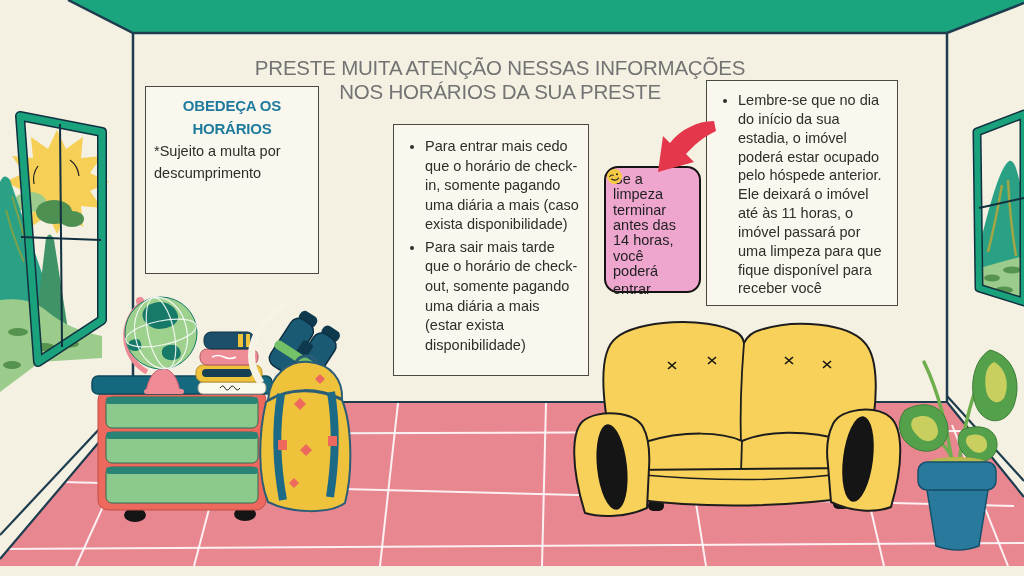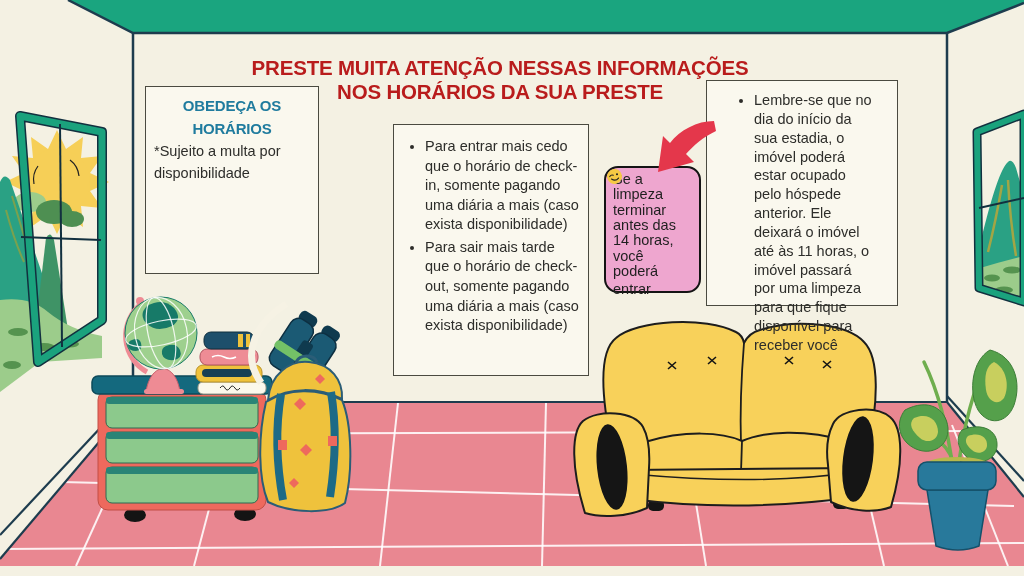--- a/index.html
+++ b/index.html
@@ -6,28 +6,28 @@
   #stage{position:relative;width:1024px;height:576px;overflow:hidden;
          background:#f4f1e3;font-family:"Liberation Sans",sans-serif;}
   #stage svg{position:absolute;left:0;top:0;}
   #scene{z-index:1;}
   #arrow-layer{z-index:30;pointer-events:none;}
   .txtbox{position:absolute;z-index:20;background:#faf8ee;border:1.5px solid #4a4a40;
           color:#2d2d2a;font-size:14.5px;box-sizing:border-box;}
   .txtbox ul{margin:0;padding-left:23px;}
   .txtbox li{margin:0 0 2px 0;}
   #title{position:absolute;z-index:20;left:222px;top:56px;width:556px;text-align:center;
-         color:#b91c1c;font-weight:700;font-size:20.5px;line-height:1.18;letter-spacing:-0.2px;}
+         color:#737373;font-weight:400;font-size:20.5px;line-height:1.18;letter-spacing:-0.2px;}
   #schedule-box{left:145px;top:86px;width:174px;height:188px;padding:6px 8px;line-height:1.5;}
   #schedule-box .heading{color:#1f7b9e;font-weight:900;font-size:15px;text-align:center;
                           letter-spacing:-0.2px;margin:2px 0 1px 0;}
   #schedule-box .footnote{margin-top:1px;}
   #policy-box{left:393px;top:124px;width:196px;height:252px;padding:12px 8px;line-height:1.35;}
   #policy-box li{margin-bottom:3px;}
-  #reminder-box{left:706px;top:80px;width:192px;height:226px;padding:10px 24px;line-height:1.3;}
+  #reminder-box{left:706px;top:80px;width:192px;height:226px;padding:10px 8px;line-height:1.3;}
   #cleaning-bubble{position:absolute;z-index:20;left:604px;top:166px;width:97px;height:127px;
           background:#eea6cf;border:2px solid #141414;border-radius:14px;box-sizing:border-box;
           padding:4px 7px;color:#1f1f1f;font-size:14.5px;line-height:1.06;z-index:20;}
   .emoji{display:inline-block;width:17px;height:17px;vertical-align:-3px;}
 </style>
 </head>
 <body>
 
 <div id="stage">
 
@@ -244,27 +244,27 @@
     </g>
   </svg>
 
   <div id="title">
     <div>PRESTE MUITA ATENÇÃO NESSAS INFORMAÇÕES</div>
     <div>NOS HORÁRIOS DA SUA PRESTE</div>
   </div>
 
   <div id="schedule-box" class="txtbox">
     <div class="heading">OBEDEÇA OS HORÁRIOS</div>
-    <div class="footnote">*Sujeito a multa por disponibilidade</div>
+    <div class="footnote">*Sujeito a multa por descumprimento</div>
   </div>
 
   <div id="policy-box" class="txtbox">
     <ul>
       <li>Para entrar mais cedo que o horário de check-in, somente pagando uma diária a mais (caso exista disponibilidade)</li>
-      <li>Para sair mais tarde que o horário de check-out, somente pagando uma diária a mais (caso exista disponibilidade)</li>
+      <li>Para sair mais tarde que o horário de check-out, somente pagando uma diária a mais (estar exista disponibilidade)</li>
     </ul>
   </div>
 
   <div id="cleaning-bubble">
     <span>Se a limpeza terminar antes das 14 horas, você poderá entrar</span>
     <span class="emoji">
       <svg width="17" height="17" viewBox="0 0 24 24">
         <g transform="rotate(-14 12 12)">
           <circle cx="12" cy="12" r="10.5" fill="#f6c944"></circle>
           <circle cx="16.2" cy="9.8" r="1.5" fill="#222"></circle>

